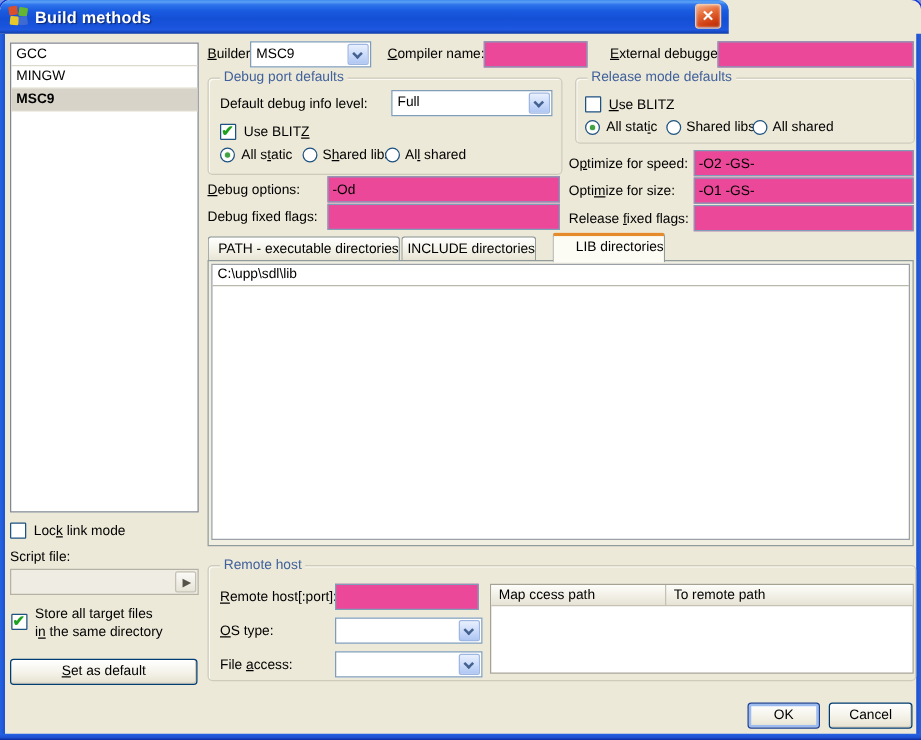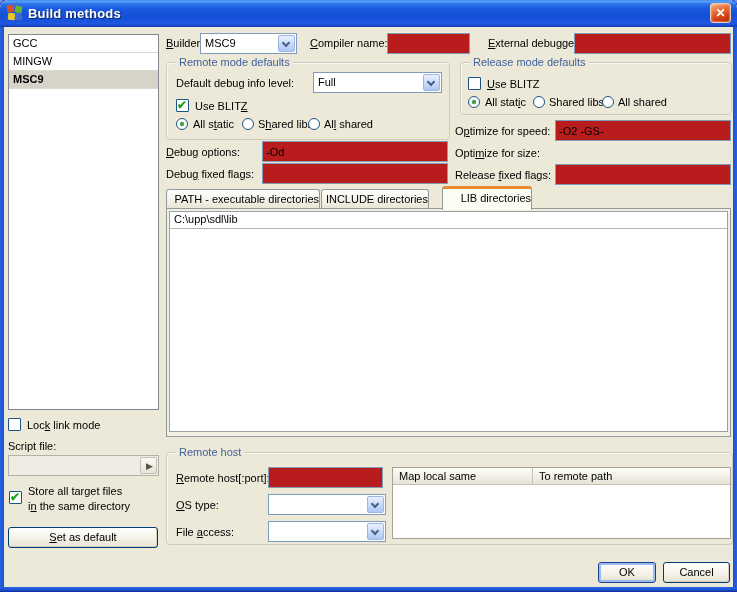--- a/index.html
+++ b/index.html
@@ -3,21 +3,21 @@
 <meta charset="utf-8">
 <style>
   * { box-sizing: border-box; margin: 0; padding: 0; }
   html,body { background:#7A96DF; }
   body { font-family:"Liberation Sans", sans-serif; font-size:11px; color:#000; }
 
   .dialog{ position:relative; width:737px; height:592px; background:#ECE9D8; overflow:hidden;
            border-radius:8px 8px 0 0; box-shadow:0 0 0 1px #0831D9; }
 
   
-  .titlebar{ position:absolute; left:0; top:0; width:737px; height:27px; border-radius:8px 8px 0 0;
+  .titlebar{ position:absolute; left:0; top:0; width:583px; height:27px; border-radius:8px 8px 0 0;
     background:linear-gradient(180deg,#3E8BF0 0%,#5BA0F4 6%,#2E74EC 14%,#1A5BE0 32%,#1450D6 55%,#1853DB 75%,#2058E0 88%,#0F3CA8 100%); }
   .titlebar-text{ position:absolute; left:28px; top:6px; color:#fff; font-size:13px; font-weight:bold;
     text-shadow:1px 1px 1px #0A246A; letter-spacing:.2px; }
   .app-icon{ position:absolute; left:7px; top:5px; width:16px; height:16px; }
   .app-icon i{ position:absolute; width:7px; height:7px; border-radius:1px; }
   .app-icon .q1{ left:0; top:0; background:#D94F2B; transform:rotate(-8deg); }
   .app-icon .q2{ left:8px; top:1px; background:#64B52F; transform:rotate(10deg); }
   .app-icon .q3{ left:1px; top:8px; background:#E8C92C; transform:rotate(6deg); }
   .app-icon .q4{ left:8px; top:8px; background:#3E6AD1; transform:rotate(-6deg); }
   .close-btn{ position:absolute; right:6px; top:3px; width:21px; height:20px; border-radius:3px;
@@ -26,21 +26,21 @@
     box-shadow:inset 0 0 2px #FFE3CF; }
   .frame{ position:absolute; background:linear-gradient(90deg,#2563E2,#1D50D0); }
   .frame.l{ left:0; top:27px; width:4px; bottom:0; }
   .frame.r{ right:0; top:27px; width:4px; bottom:0; background:linear-gradient(270deg,#2563E2,#1D50D0); }
   .frame.b{ left:0; right:0; bottom:0; height:5px; background:linear-gradient(180deg,#2563E2,#1D50D0 60%,#0A2A9A 100%); }
 
   
   .lbl{ position:absolute; white-space:nowrap; }
   .lbl u, .cb-lbl u, .tab u, .btn-xp u{ text-decoration:underline; }
 
-  .field{ position:absolute; border:1px solid #7F9DB9; background:#b91c1c; font-family:"Liberation Sans",sans-serif;
+  .field{ position:absolute; border:1px solid #7F9DB9; background:#ec4899; font-family:"Liberation Sans",sans-serif;
     font-size:11px; padding:0 3px; outline:none; }
 
   .combo{ position:absolute; border:1px solid #7F9DB9; background:#fff; }
   .combo .txt{ position:absolute; left:4px; top:3px; white-space:nowrap; }
   .combo .cbtn{ position:absolute; right:1px; top:1px; bottom:1px; width:17px; border-radius:2px;
     background:linear-gradient(180deg,#E9F0FD 0%,#CCDCFA 50%,#AFC7F3 100%); border:1px solid #9EB6E4; }
   .chev{ position:absolute; left:4px; top:4px; width:6px; height:6px;
     border-right:2px solid #44618F; border-bottom:2px solid #44618F; transform:rotate(45deg); }
 
   .combo.disabled{ background:#EFEDE3; border-color:#B5B2A5; }
@@ -116,21 +116,21 @@
     <span class="cbtn">
         <span class="chev"></span>
       </span>
   </div>
   <span class="lbl" style="left:310px;top:37px"><u>C</u>ompiler name:</span>
   <input class="field" style="left: 387px; top: 33px; width: 83px; height: 21px;" value="">
   <span class="lbl" style="left:488px;top:37px"><u>E</u>xternal debugger:</span>
   <input class="field" style="left: 574px; top: 33px; width: 157px; height: 21px;" value="">
 
   <div class="groupbox" style="left:166px;top:62px;width:284px;height:78px"></div>
-  <span class="group-title" style="left:176px;top:56px">Remote mode defaults</span>
+  <span class="group-title" style="left:176px;top:56px">Debug port defaults</span>
   <span class="lbl" style="left:176px;top:77px">Default debug info level:</span>
   <div class="combo" style="left:313px;top:72px;width:129px;height:21px">
     <span class="txt">Full</span>
     <span class="cbtn">
         <span class="chev"></span>
       </span>
   </div>
   <div class="cb" style="left:176px;top:99px">
     <span class="check">✔</span>
   </div>
@@ -153,20 +153,21 @@
   <div class="radio" style="left:602px;top:96px"></div>
   <span class="lbl" style="left:618px;top:96px">All shared</span>
 
   <span class="lbl" style="left:166px;top:146px"><u>D</u>ebug options:</span>
   <input class="field" style="left: 262px; top: 141px; width: 186px; height: 21px;" value="-Od">
   <span class="lbl" style="left:166px;top:168px">Debu<u>g</u> fixed flags:</span>
   <input class="field" style="left: 262px; top: 163px; width: 186px; height: 21px;" value="">
   <span class="lbl" style="left:455px;top:125px">O<u>p</u>timize for speed:</span>
   <input class="field" style="left: 555px; top: 120px; width: 176px; height: 21px;" value="-O2 -GS-">
   <span class="lbl" style="left:455px;top:147px">Opti<u>m</u>ize for size:</span>
+  <input class="field" style="left: 555px; top: 142px; width: 176px; height: 21px;" value="-O1 -GS-">
   <span class="lbl" style="left:455px;top:169px">Release <u>f</u>ixed flags:</span>
   <input class="field" style="left: 555px; top: 164px; width: 176px; height: 21px;" value="">
 
   <div class="tab" style="left:166px;width:154px">PATH - executable directories</div>
   <div class="tab" style="left:321px;width:108px">INCLUDE directories</div>
   <div class="tab active" style="left:442px;width:90px">LIB directories</div>
   <div class="tabpane">
     <div class="dirlist">
       <div class="dirrow">C:\upp\sdl\lib</div>
     </div>
@@ -201,21 +202,21 @@
   </div>
   <span class="lbl" style="left:176px;top:526px">File <u>a</u>ccess:</span>
   <div class="combo" style="left:268px;top:521px;width:118px;height:21px">
     <span class="txt"></span>
     <span class="cbtn">
         <span class="chev"></span>
       </span>
   </div>
   <div class="maptable">
     <div class="mt-header">
-      <div class="mt-h c1">Map local same</div>
+      <div class="mt-h c1">Map ccess path</div>
       <div class="mt-h c2">To remote path</div>
     </div>
     <div class="mt-body"></div>
   </div>
 
   <div class="btn-xp default" style="left:598px;top:562px;width:58px;height:21px">OK</div>
   <div class="btn-xp" style="left:663px;top:562px;width:67px;height:21px">Cancel</div>
 
 </div>
 

